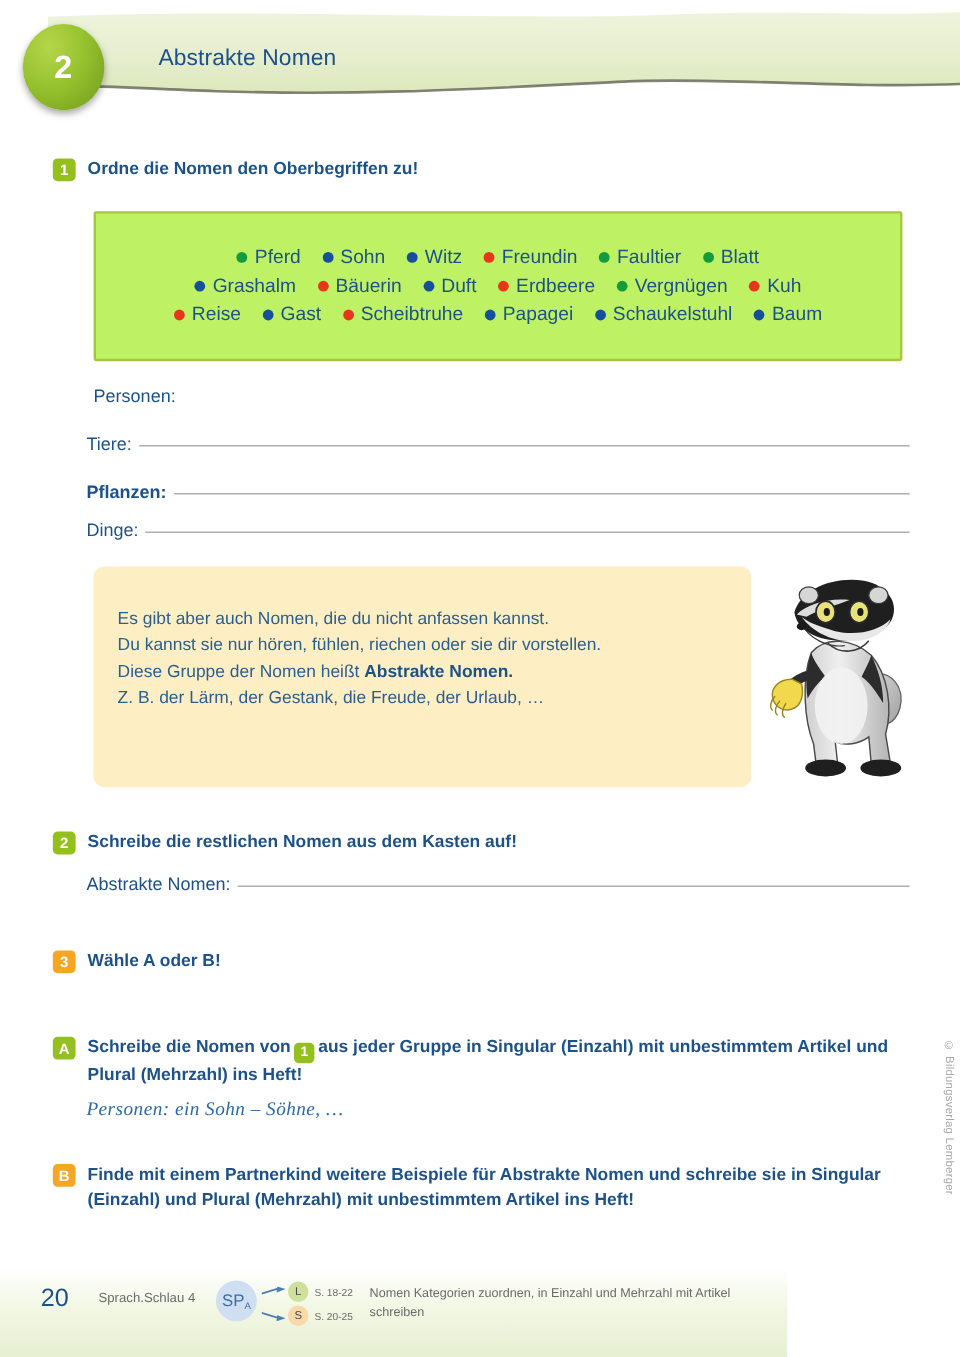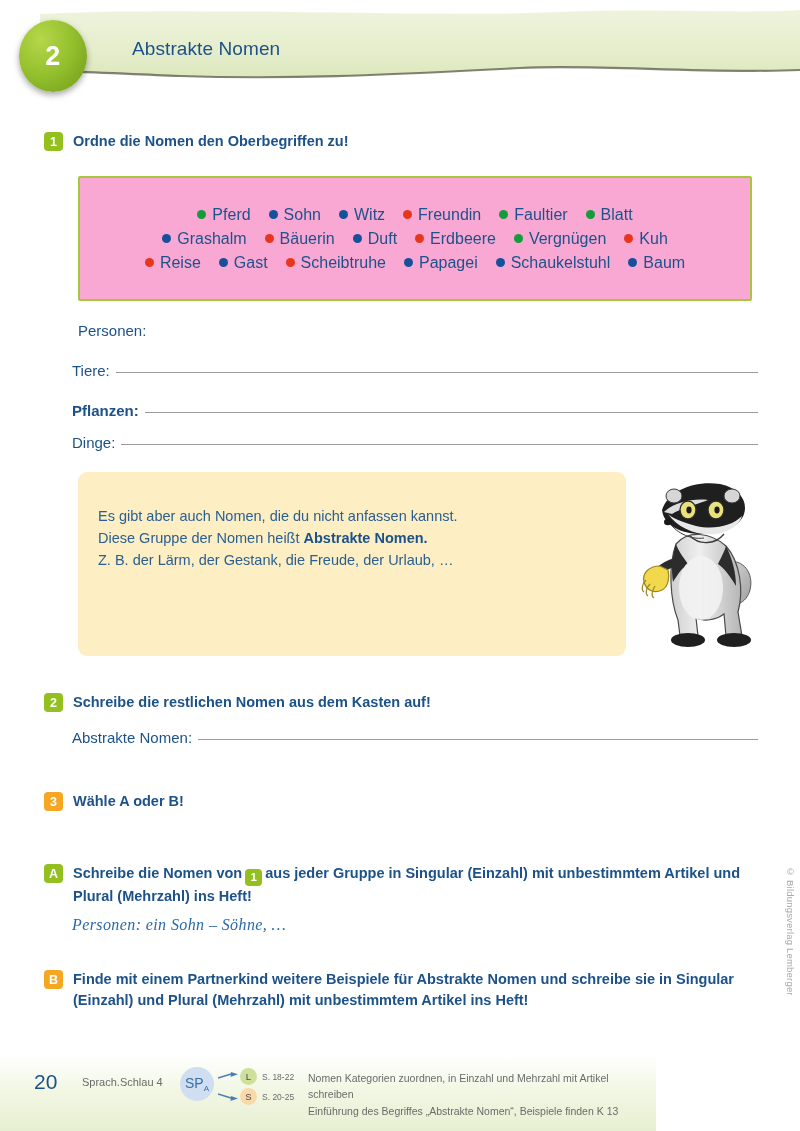--- a/index.html
+++ b/index.html
@@ -86,21 +86,21 @@
   
   .word-box {
     position: absolute;
     left: 78px;
     top: 176px;
     width: 674px;
     height: 125px;
     box-sizing: border-box;
     border: 2px solid #a8c63c;
     border-radius: 2px;
-    background: #f9a8d4;
+    background: #bef264;
     display: flex;
     flex-direction: column;
     justify-content: center;
     padding: 4px 24px;
   }
   .word-row {
     display: flex;
     justify-content: center;
     align-items: center;
     gap: 18px;
@@ -392,20 +392,21 @@
   <span class="cat-rule"></span>
 </div>
 <div class="cat-line" style="top:434px;">
   <span class="cat-label">Dinge:</span>
   <span class="cat-rule"></span>
 </div>
 
 <div class="info-box">
   <div class="spacer"></div>
   <p>Es gibt aber auch Nomen, die du nicht anfassen kannst.</p>
+  <p>Du kannst sie nur hören, fühlen, riechen oder sie dir vorstellen.</p>
   <p>
     <span>Diese Gruppe der Nomen heißt </span><b>Abstrakte Nomen.</b>
   </p>
   <p>Z. B. der Lärm, der Gestank, die Freude, der Urlaub, …</p>
 </div>
 
 <svg class="mascot" viewBox="0 0 124 190">
   <defs>
     <linearGradient id="bodyG" x1="0" y1="0" x2="1" y2="0">
       <stop offset="0%" stop-color="#cfcfcf"></stop>
@@ -504,15 +505,14 @@
     <svg class="lv-arrow" viewBox="0 0 20 9">
       <line x1="0" y1="2" x2="13" y2="6" stroke="#4a7fb5" stroke-width="1.6"></line>
       <polygon points="13,4 20,6.5 12.5,9" fill="#4a7fb5"></polygon>
     </svg>
     <span class="lv-circle lv-orange">S</span>
     <span class="lv-pages">S. 20-25</span>
   </div>
 
   <div class="footer-desc">
     <div>Nomen Kategorien zuordnen, in Einzahl und Mehrzahl mit Artikel schreiben</div>
-    <div>Einführung des Begriffes „Abstrakte Nomen“, Beispiele finden K 13</div>
   </div>
 </div>
 
 </body></html>

